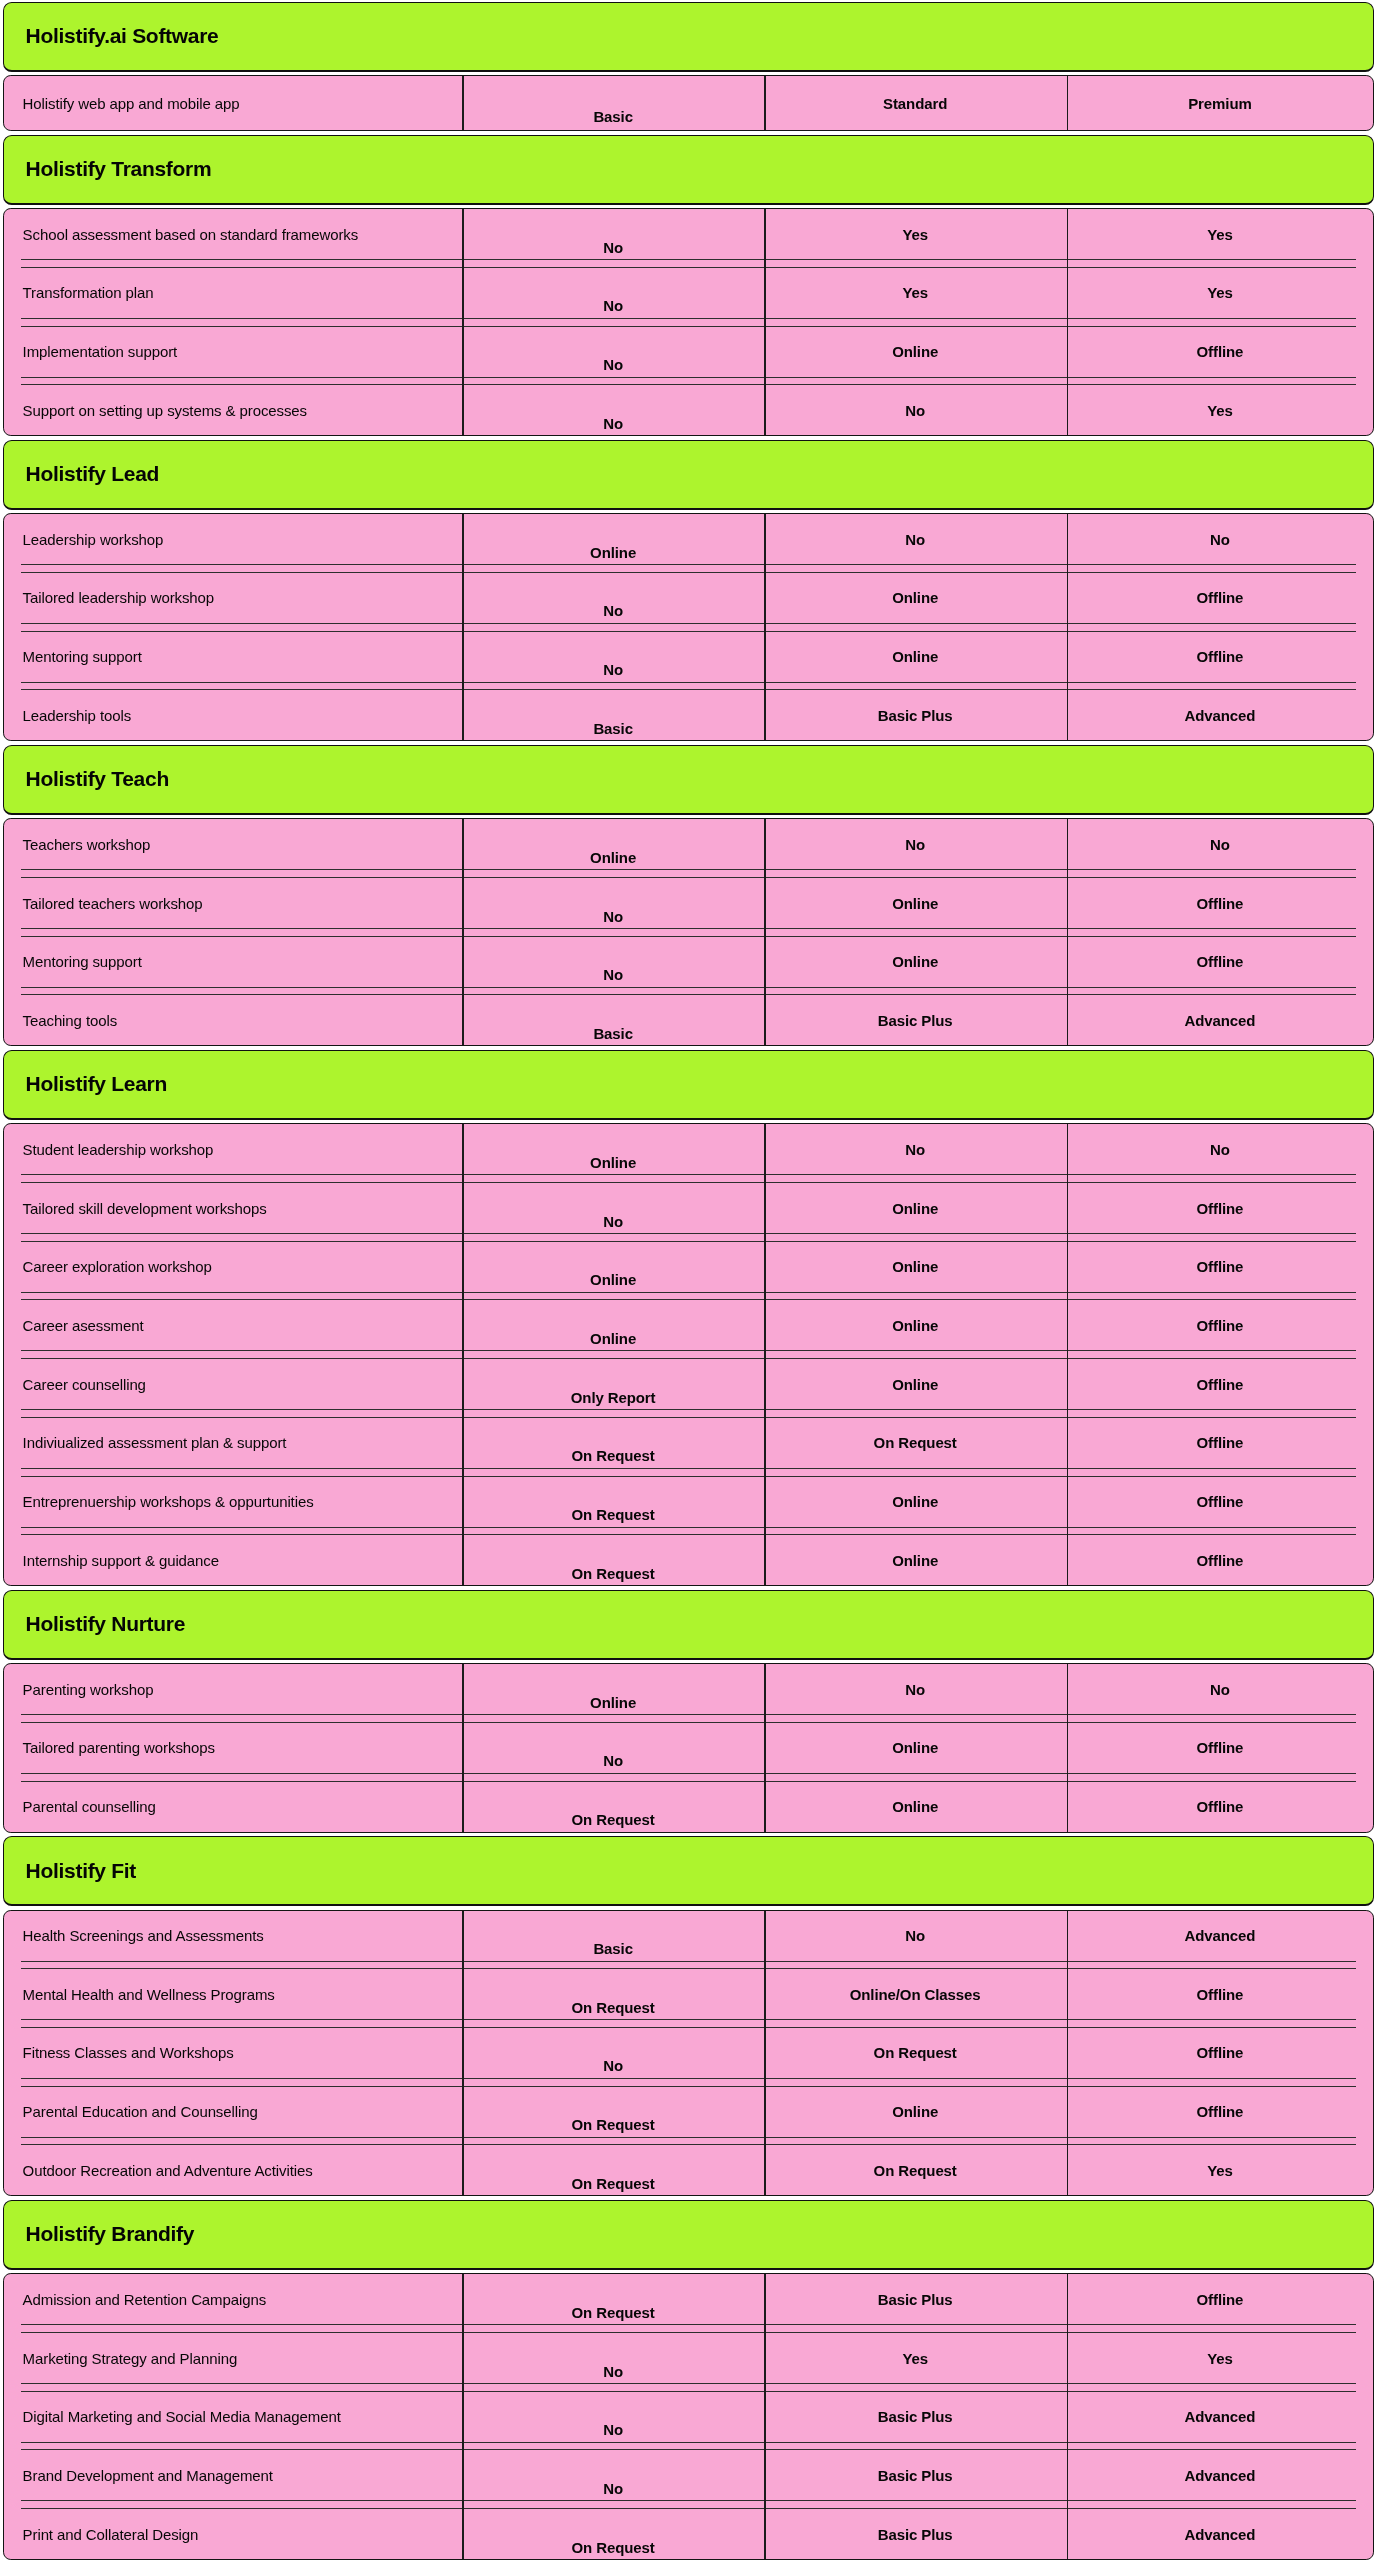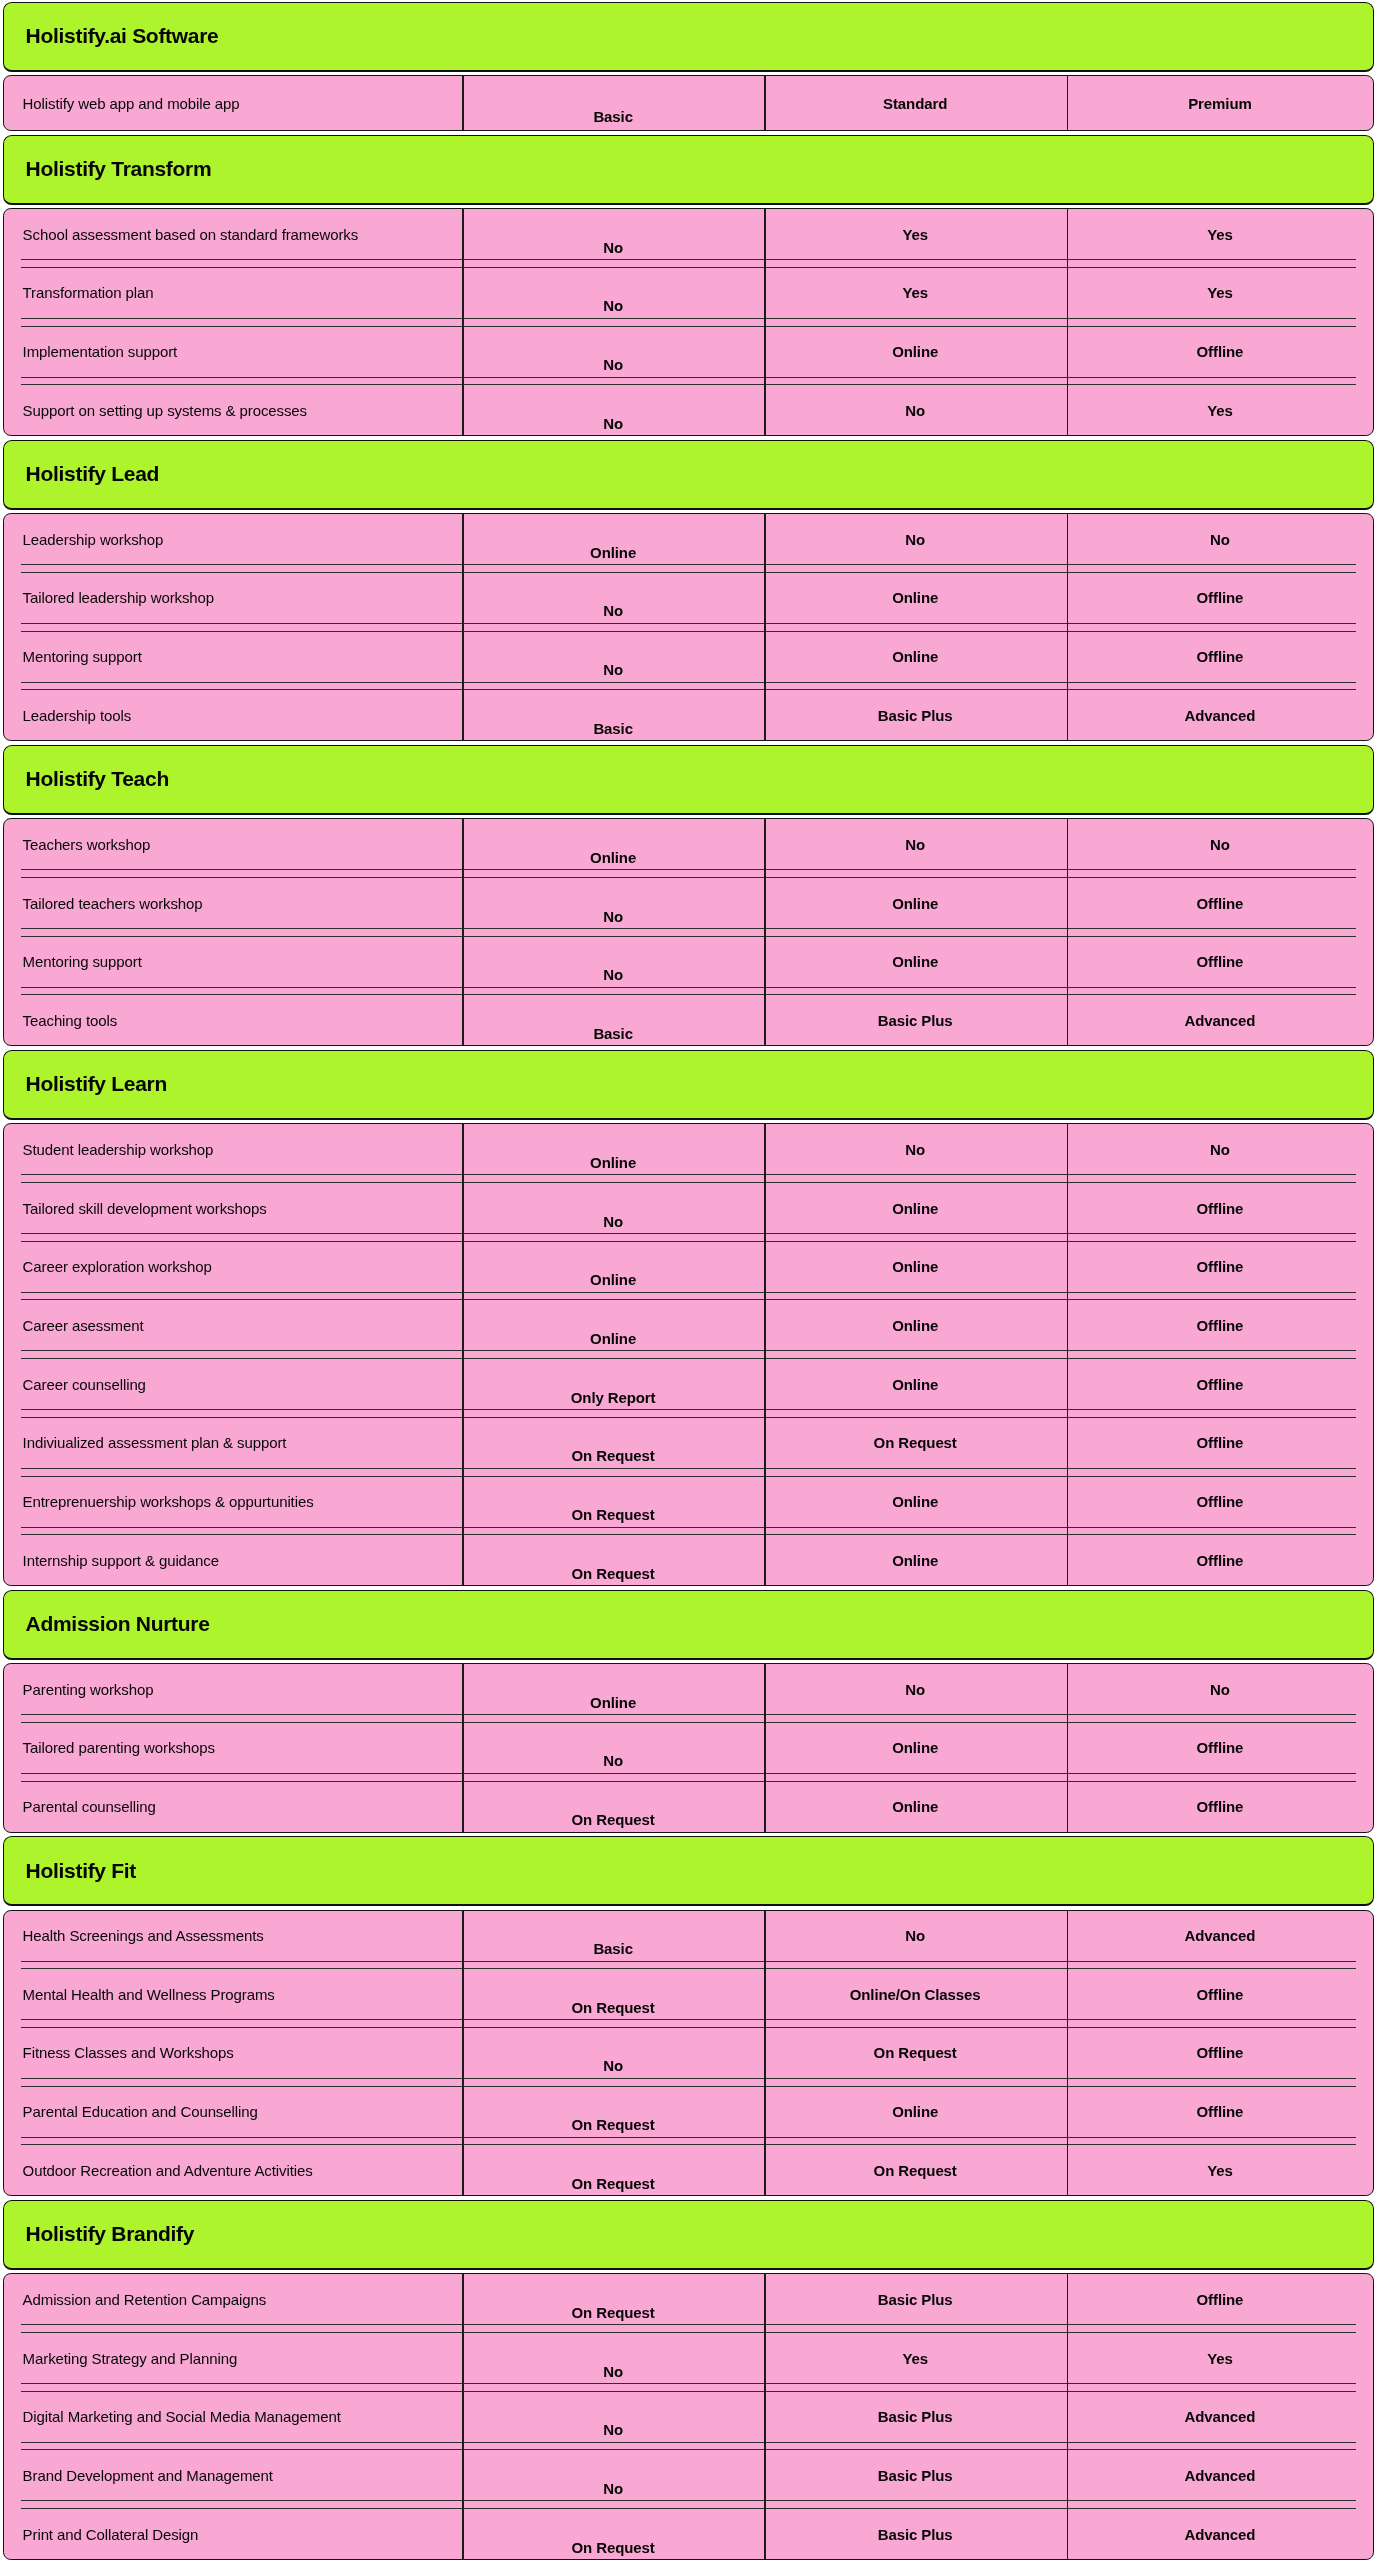--- a/index.html
+++ b/index.html
@@ -249,21 +249,21 @@
           <div class="cell-value c3">Offline</div>
         </div>
         <div class="sep"></div>
         <div class="row">
           <div class="cell-label">Internship support &amp; guidance</div>
           <div class="cell-value c1">On Request</div>
           <div class="cell-value c2">Online</div>
           <div class="cell-value c3">Offline</div>
         </div>
       </div><div class="green-bar">
-        <span class="bar-title">Admission Nurture</span>
+        <span class="bar-title">Holistify Nurture</span>
       </div><div class="section">
         <div class="vline v1"></div>
         <div class="vline v2"></div>
         <div class="vline v3"></div>
         <div class="row">
           <div class="cell-label">Parenting workshop</div>
           <div class="cell-value c1">Online</div>
           <div class="cell-value c2">No</div>
           <div class="cell-value c3">No</div>
         </div>

